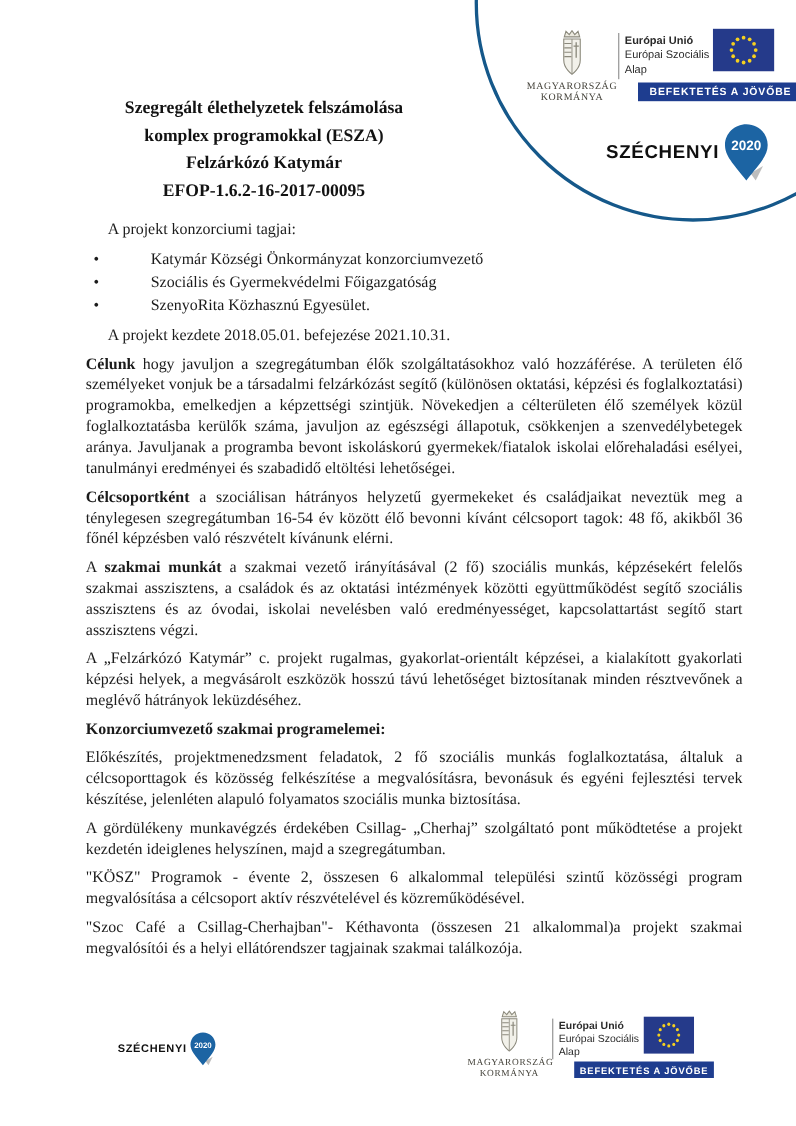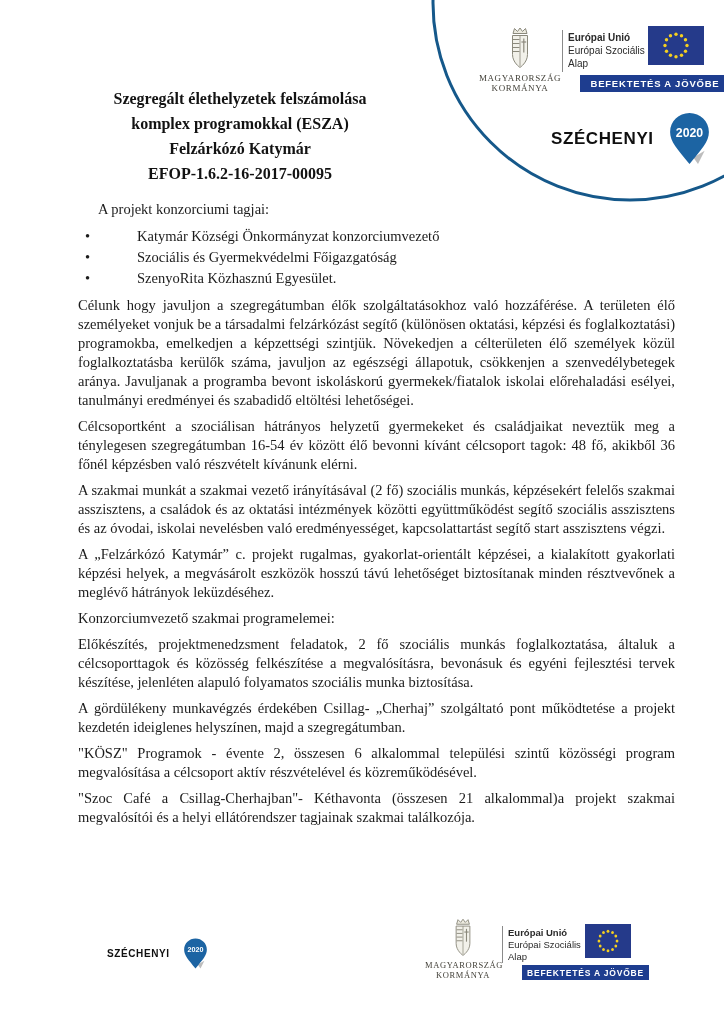--- a/index.html
+++ b/index.html
@@ -17,36 +17,36 @@
   .vdivider{position:absolute;width:1px;background:#8a8a8a;}
   .eu-text{position:absolute;font-family:"Liberation Sans",sans-serif;color:#2a2a2a;}
   .eu-text .b{font-weight:bold;}
   .banner{
     position:absolute;background:#1e3d8f;color:#ffffff;
     font-family:"Liberation Sans",sans-serif;font-weight:bold;
     display:flex;align-items:center;justify-content:center;
     letter-spacing:.8px;
     margin-left:18px;
   }
-  .szechenyi{position:absolute;display:flex;align-items:center;font-family:"Liberation Sans",sans-serif;gap:11px;}
+  .szechenyi{position:absolute;display:flex;align-items:center;font-family:"Liberation Sans",sans-serif;}
   .szechenyi .wordmark{font-weight:800;color:#101010;letter-spacing:.6px;}
   .pin-svg{display:block;}
   
   .title{
     position:absolute;left:0;top:86px;width:480px;text-align:center;
     font-weight:bold;font-size:16px;line-height:25px;color:#121212;
   }
   
   .body-content{
     position:absolute;left:78px;top:200px;width:597px;
     font-size:14.5px;line-height:19px;text-align:justify;
   }
   .body-content p.para{margin:0 0 7px 0;}
   .body-content p.indent{padding-left:20px;}
-  .body-content .b{font-weight:normal;}
+  .body-content .b{font-weight:bold;}
   .bullet-group{margin:0 0 7px 0;}
   .bullet-row{display:flex;line-height:21px;}
   .bullet-row .bullet{flex:0 0 59px;box-sizing:border-box;padding-left:7px;}
   .bullet-row .bullet-text{flex:1;}
 </style>
 </head>
 <body>
 
 <div class="corner-block" style="left:425px;top:0;width:299px;height:215px;">
   <svg class="arc-svg" width="299" height="210" viewBox="0 0 299 210">
@@ -125,20 +125,21 @@
       </div>
       <div class="bullet-row">
         <span class="bullet">•</span>
         <span class="bullet-text">Szociális és Gyermekvédelmi Főigazgatóság</span>
       </div>
       <div class="bullet-row">
         <span class="bullet">•</span>
         <span class="bullet-text">SzenyoRita Közhasznú Egyesület.</span>
       </div>
     </div>
+    <p class="para indent"><span>A projekt kezdete 2018.05.01. befejezése 2021.10.31.</span></p>
     <p class="para"><span class="b">Célunk</span><span> hogy javuljon a szegregátumban élők szolgáltatásokhoz való hozzáférése. A területen élő személyeket vonjuk be a társadalmi felzárkózást segítő (különösen oktatási, képzési és foglalkoztatási) programokba, emelkedjen a képzettségi szintjük. Növekedjen a célterületen élő személyek közül foglalkoztatásba kerülők száma, javuljon az egészségi állapotuk, csökkenjen a szenvedélybetegek aránya. Javuljanak a programba bevont iskoláskorú gyermekek/fiatalok iskolai előrehaladási esélyei, tanulmányi eredményei és szabadidő eltöltési lehetőségei.</span></p>
     <p class="para"><span class="b">Célcsoportként</span><span> a szociálisan hátrányos helyzetű gyermekeket és családjaikat neveztük meg a ténylegesen szegregátumban 16-54 év között élő bevonni kívánt célcsoport tagok: 48 fő, akikből 36 főnél képzésben való részvételt kívánunk elérni.</span></p>
     <p class="para"><span>A </span><span class="b">szakmai munkát</span><span> a szakmai vezető irányításával (2 fő) szociális munkás, képzésekért felelős szakmai asszisztens, a családok és az oktatási intézmények közötti együttműködést segítő szociális asszisztens és az óvodai, iskolai nevelésben való eredményességet, kapcsolattartást segítő start asszisztens végzi.</span></p>
     <p class="para"><span>A „Felzárkózó Katymár” c. projekt rugalmas, gyakorlat-orientált képzései, a kialakított gyakorlati képzési helyek, a megvásárolt eszközök hosszú távú lehetőséget biztosítanak minden résztvevőnek a meglévő hátrányok leküzdéséhez.</span></p>
     <p class="para"><span class="b">Konzorciumvezető szakmai programelemei:</span></p>
     <p class="para"><span>Előkészítés, projektmenedzsment feladatok, 2 fő szociális munkás foglalkoztatása, általuk a célcsoporttagok és közösség felkészítése a megvalósításra, bevonásuk és egyéni fejlesztési tervek készítése, jelenléten alapuló folyamatos szociális munka biztosítása.</span></p>
     <p class="para"><span>A gördülékeny munkavégzés érdekében Csillag- „Cherhaj” szolgáltató pont működtetése a projekt kezdetén ideiglenes helyszínen, majd a szegregátumban.</span></p>
     <p class="para"><span>"KÖSZ" Programok - évente 2, összesen 6 alkalommal települési szintű közösségi program megvalósítása a célcsoport aktív részvételével és közreműködésével.</span></p>
     <p class="para"><span>"Szoc Café a Csillag-Cherhajban"- Kéthavonta (összesen 21 alkalommal)a projekt szakmai megvalósítói és a helyi ellátórendszer tagjainak szakmai találkozója.</span></p>
   </div>

